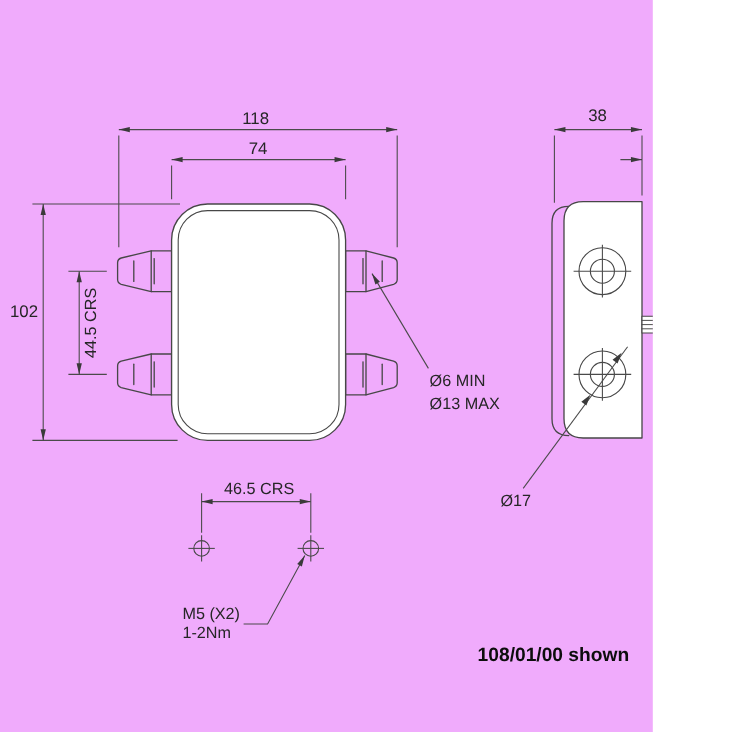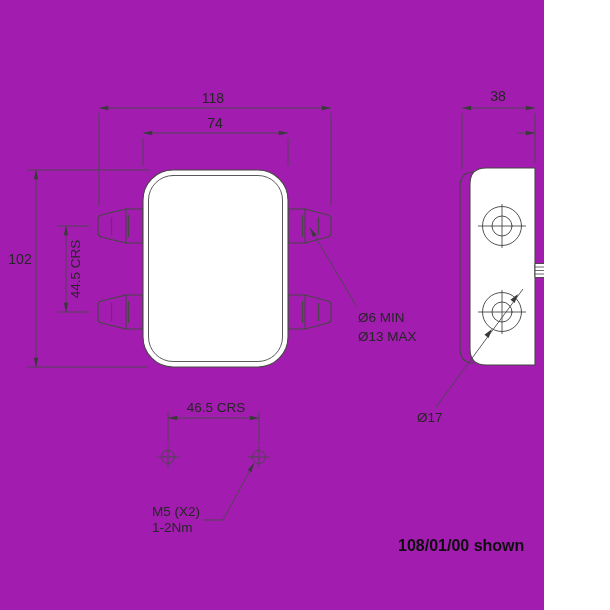--- a/index.html
+++ b/index.html
@@ -1,16 +1,16 @@
 <!DOCTYPE html>
 <html><head>
 <meta charset="utf-8">
 <style>
   html,body{margin:0;padding:0;background:#ffffff;}
-  .stage{position:relative;width:544px;height:610px;background:#a21caf;overflow:hidden;
+  .stage{position:relative;width:544px;height:610px;background:#f0abfc;overflow:hidden;
          font-family:"Liberation Sans", sans-serif;}
   svg{position:absolute;left:0;top:0;}
   .outline{fill:none;stroke:#474747;stroke-width:1.1;stroke-linejoin:round;stroke-linecap:round;}
   .outline-filled{fill:#ffffff;stroke:#474747;stroke-width:1.1;stroke-linejoin:round;}
   .dimline{fill:none;stroke:#4a4a4a;stroke-width:0.9;}
   .centerline{fill:none;stroke:#4a4a4a;stroke-width:0.9;}
   .arrowhead{fill:#3a3a3a;stroke:none;}
   .dimtext{fill:#262626;font-size:14px;}
   .notetext{fill:#262626;font-size:13.5px;}
   .footertext{fill:#0d0d0d;font-size:16px;font-weight:bold;}

